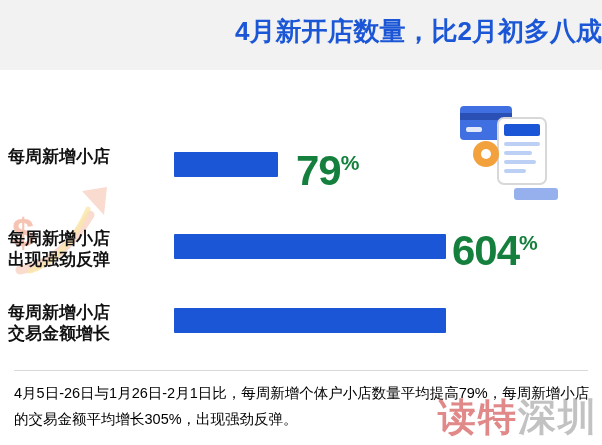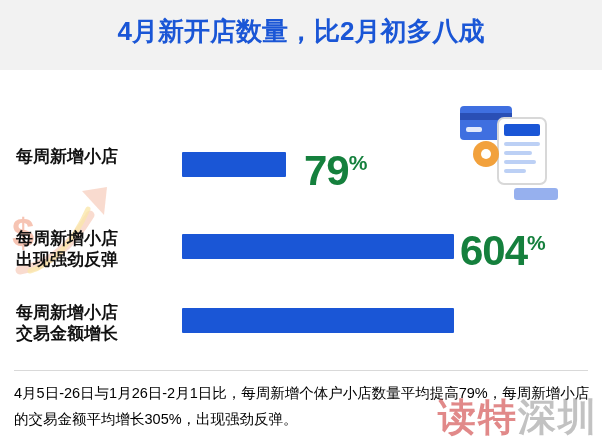--- a/index.html
+++ b/index.html
@@ -27,21 +27,21 @@
     top: 0;
     width: 602px;
     height: 70px;
     background: #f2f2f2;
   }
   .header-title {
     position: absolute;
     left: 0;
     top: 14px;
     width: 602px;
-    text-align: center;
+    text-align: right;
     font-size: 26px;
     font-weight: bold;
     color: #1a56d6;
     letter-spacing: 0px;
     white-space: nowrap;
   }
 
   
   .deco-arrow {
     position: absolute;
@@ -55,21 +55,21 @@
     position: absolute;
     left: 452px;
     top: 100px;
     width: 115px;
     height: 105px;
   }
 
   
   .chart {
     position: absolute;
-    left: 8px;
+    left: 0;
     top: 78px;
     width: 540px;
     height: 288px;
   }
   .row {
     position: absolute;
     left: 0;
     width: 602px;
     height: 62px;
   }

